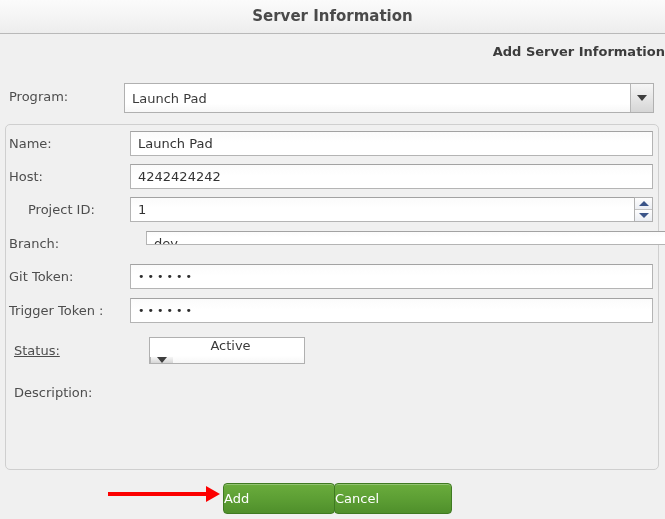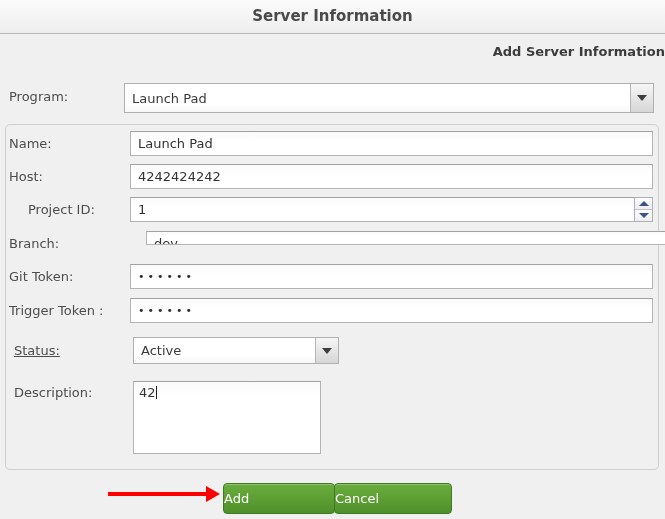--- a/index.html
+++ b/index.html
@@ -247,29 +247,28 @@
   <span class="field-label" style="left:9px; top:236px;">Branch:</span>
   <div class="text-input" style="left:146px; top:231px; width:523px; height:14px;">dev</div>
 
   <span class="field-label" style="left:9px; top:269px;">Git Token:</span>
   <div class="text-input pw-dots" style="left:130px; top:264px; width:523px; height:25px;">••••••</div>
 
   <span class="field-label" style="left:9px; top:303px;">Trigger Token :</span>
   <div class="text-input pw-dots" style="left:130px; top:298px; width:523px; height:25px;">••••••</div>
 
   <span class="field-label" style="left:14px; top:343px;text-decoration:underline;">Status:</span>
-  <div class="combo" style="left:133px; top:337px; width:206px; height:27px;">
+  <div class="combo" style="left:149px; top:337px; width:156px; height:27px;flex-direction:column;">
     <span class="combo-text">Active</span>
     <span class="combo-btn">
       <span class="chev"></span>
     </span>
   </div>
 
   <span class="field-label" style="left:14px; top:385px;">Description:</span>
-  <div class="textarea"><span>42</span><span class="caret"></span></div>
 
   <div class="arrow-line"></div>
   <div class="arrow-head"></div>
 
   <div class="btn" id="add-button">Add</div>
   <div class="btn" id="cancel-button">Cancel</div>
 
 </div>
 
 </body></html>

